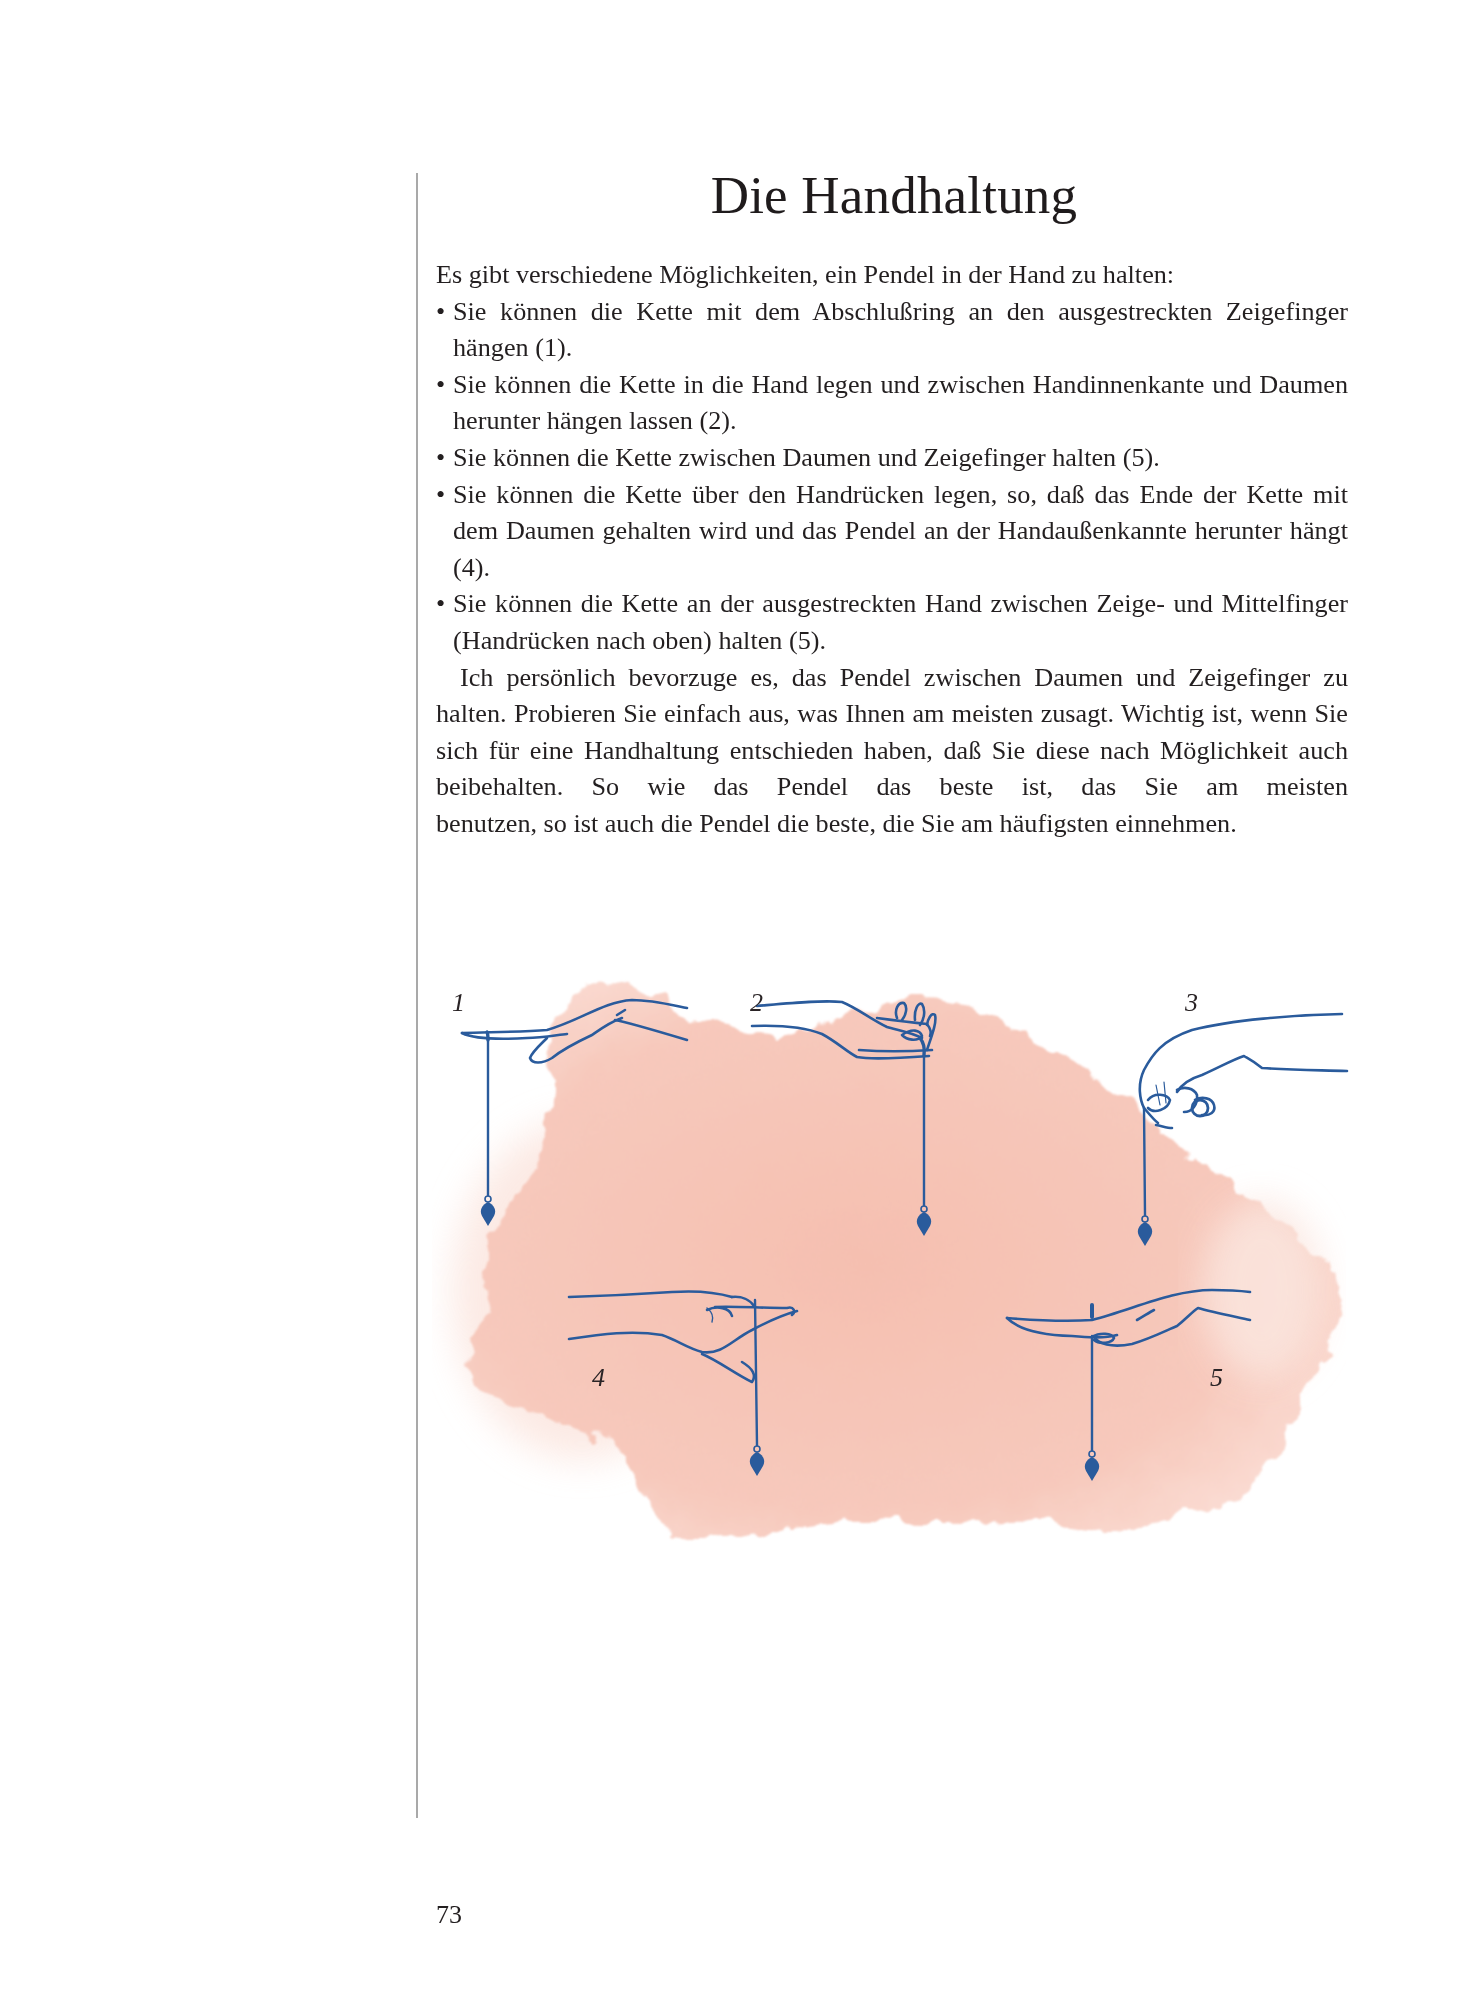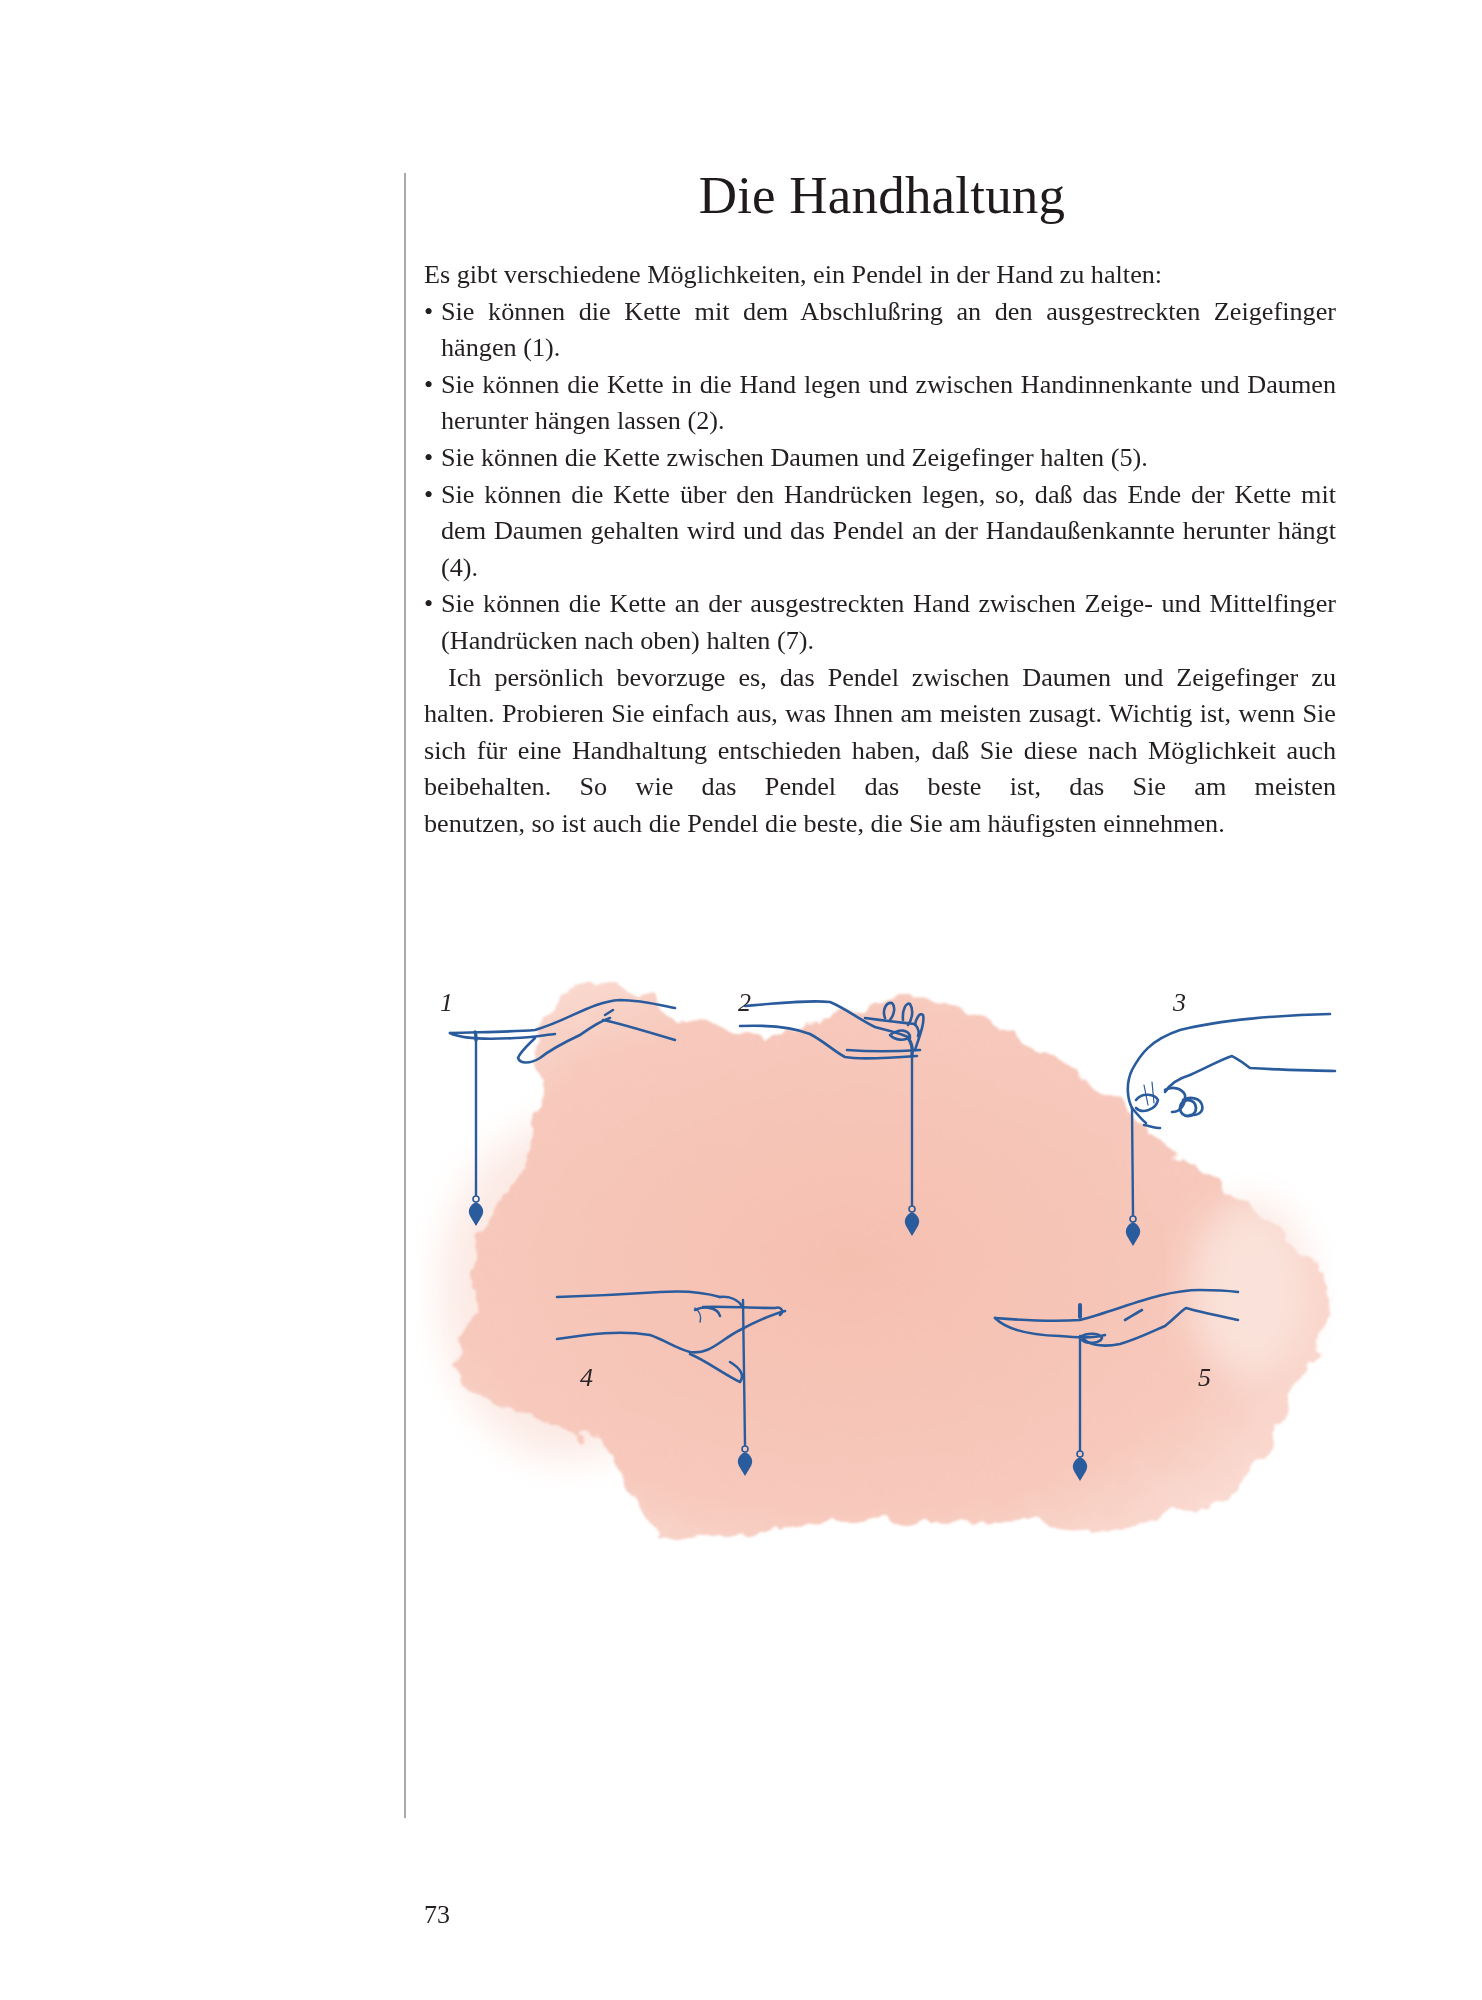--- a/index.html
+++ b/index.html
@@ -10,21 +10,21 @@
   body {
     width: 1482px;
     height: 2000px;
     position: relative;
     overflow: hidden;
     font-family: "Liberation Serif", "DejaVu Serif", serif;
     color: #231f20;
   }
   .page {
     position: absolute;
-    left: 0; top: 0;
+    left: 12px; top: 0;
     width: 1354px;
     height: 2000px;
     background: #ffffff;
   }
   .margin-rule {
     position: absolute;
     left: 404px;
     top: 173px;
     width: 2px;
     height: 1645px;
@@ -132,21 +132,21 @@
       <li class="bullet-item">
         <span class="bullet-glyph">•</span>
         <span>Sie können die Kette zwischen Daumen und Zeigefinger halten (5).</span>
       </li>
       <li class="bullet-item">
         <span class="bullet-glyph">•</span>
         <span>Sie können die Kette über den Handrücken legen, so, daß das Ende der Kette mit dem Daumen gehalten wird und das Pendel an der Handaußenkannte herunter hängt (4).</span>
       </li>
       <li class="bullet-item">
         <span class="bullet-glyph">•</span>
-        <span>Sie können die Kette an der ausgestreckten Hand zwischen Zeige- und Mittelfinger (Handrücken nach oben) halten (7).</span>
+        <span>Sie können die Kette an der ausgestreckten Hand zwischen Zeige- und Mittelfinger (Handrücken nach oben) halten (5).</span>
       </li>
     </ul>
 
     <p class="closing-paragraph">
       <span>Ich persönlich bevorzuge es, das Pendel zwischen Daumen und Zeigefinger zu halten. Probieren Sie einfach aus, was Ihnen am meisten zusagt. Wichtig ist, wenn Sie sich für eine Handhaltung entschieden haben, daß Sie diese nach Möglichkeit auch beibehalten. So wie das Pendel das beste ist, das Sie am meisten</span>
       <span class="last-line" style="text-align-last:left;text-indent:0;">benutzen, so ist auch die Pendel die beste, die Sie am häufigsten einnehmen.</span>
     </p>
   </div>
 
   <div class="illustration">

